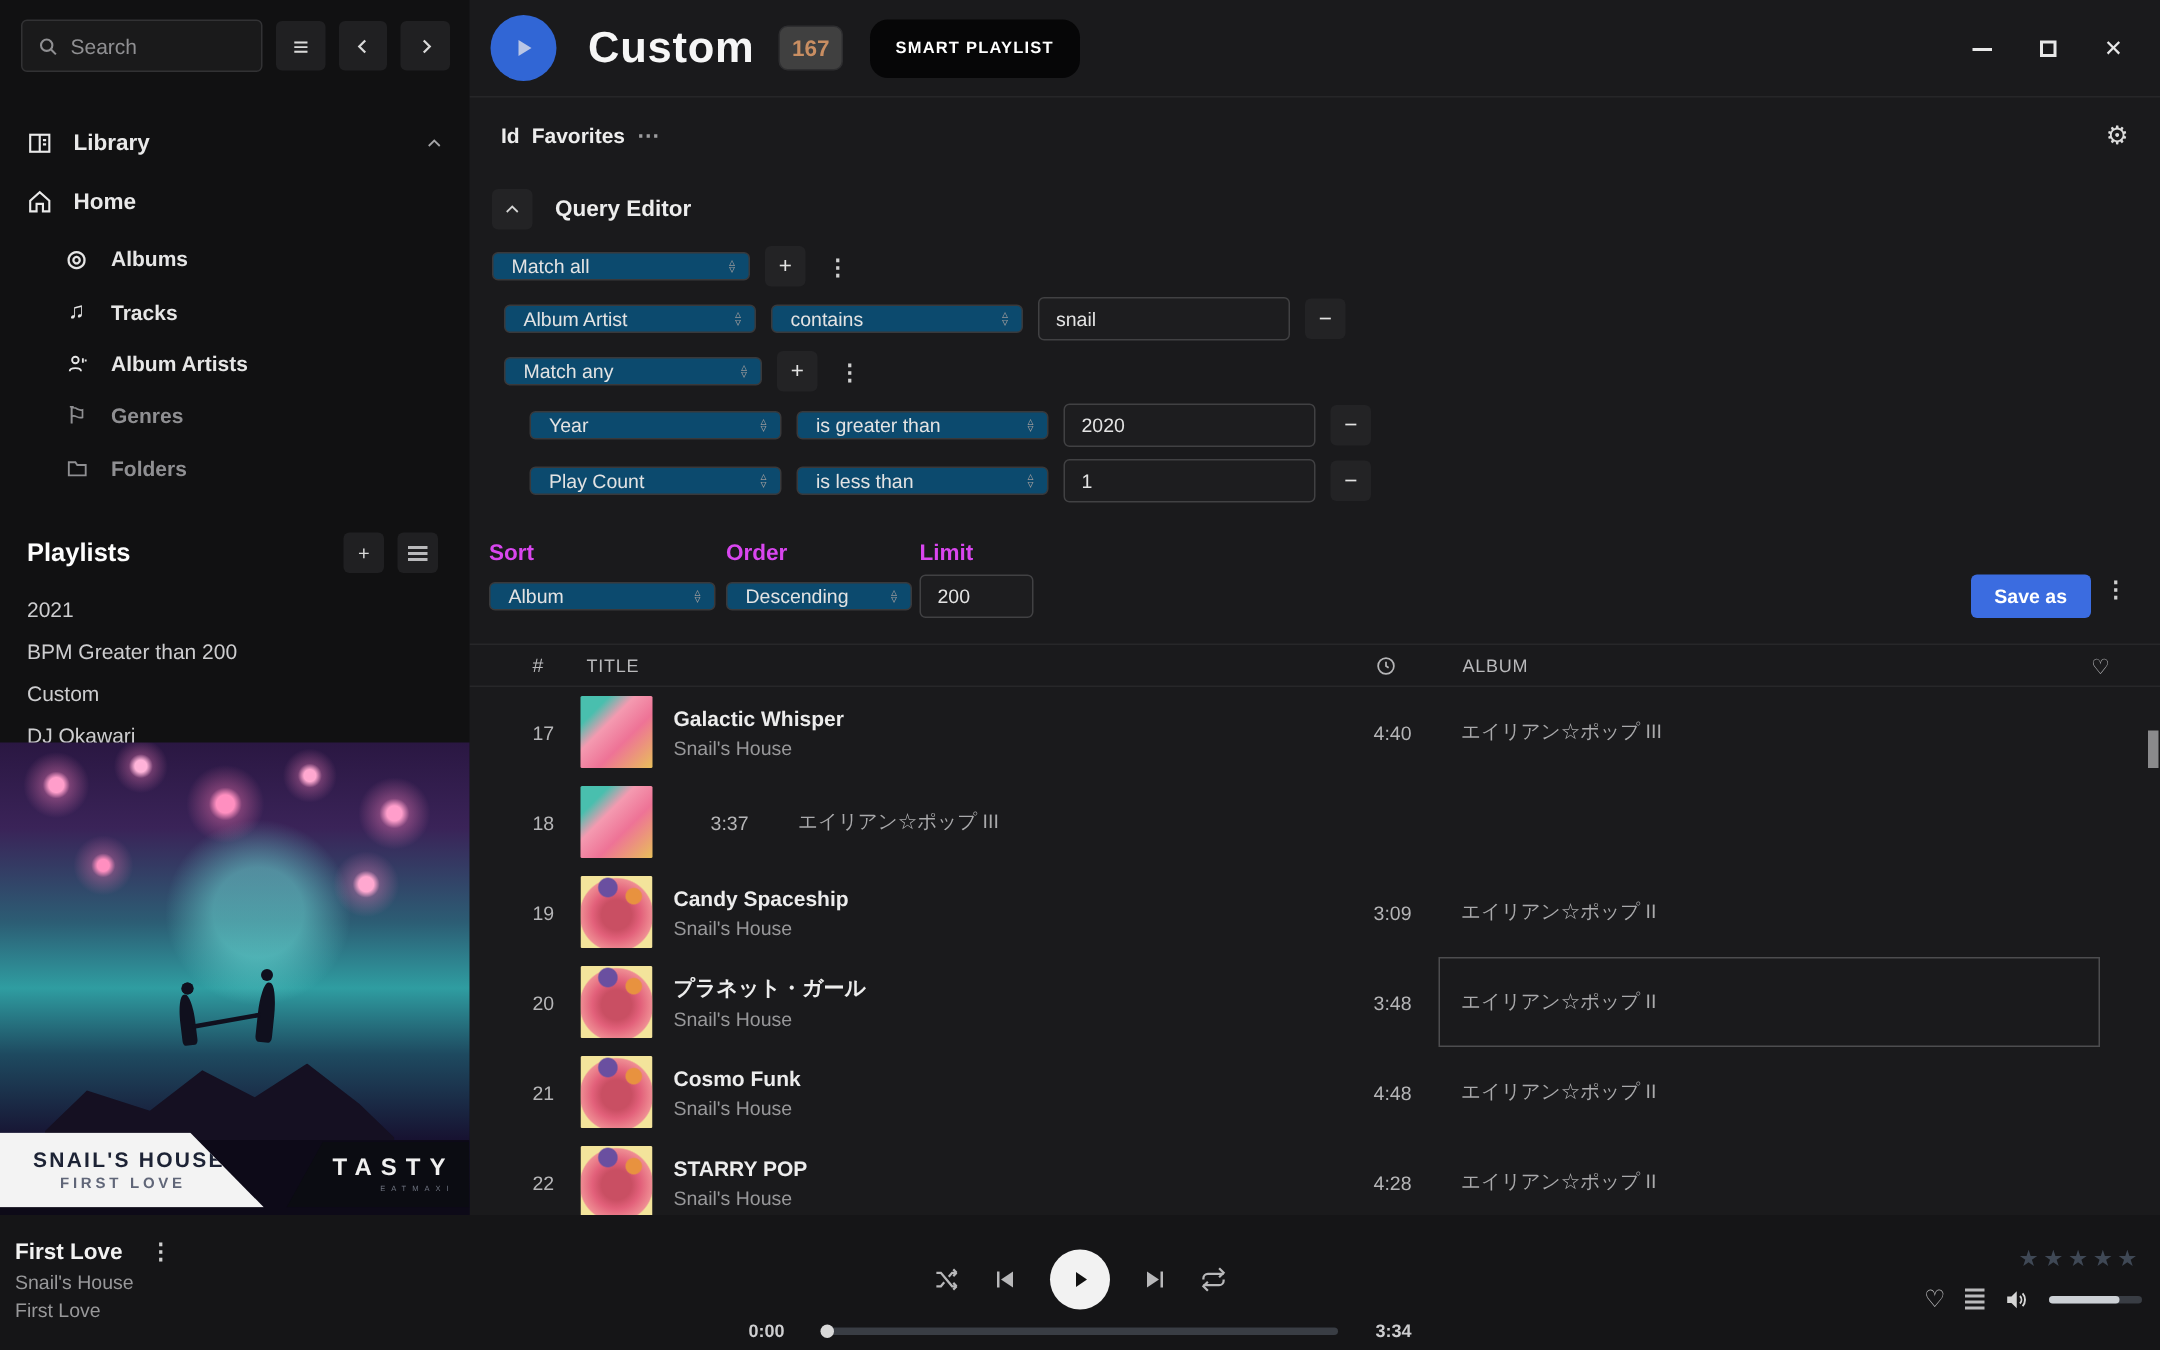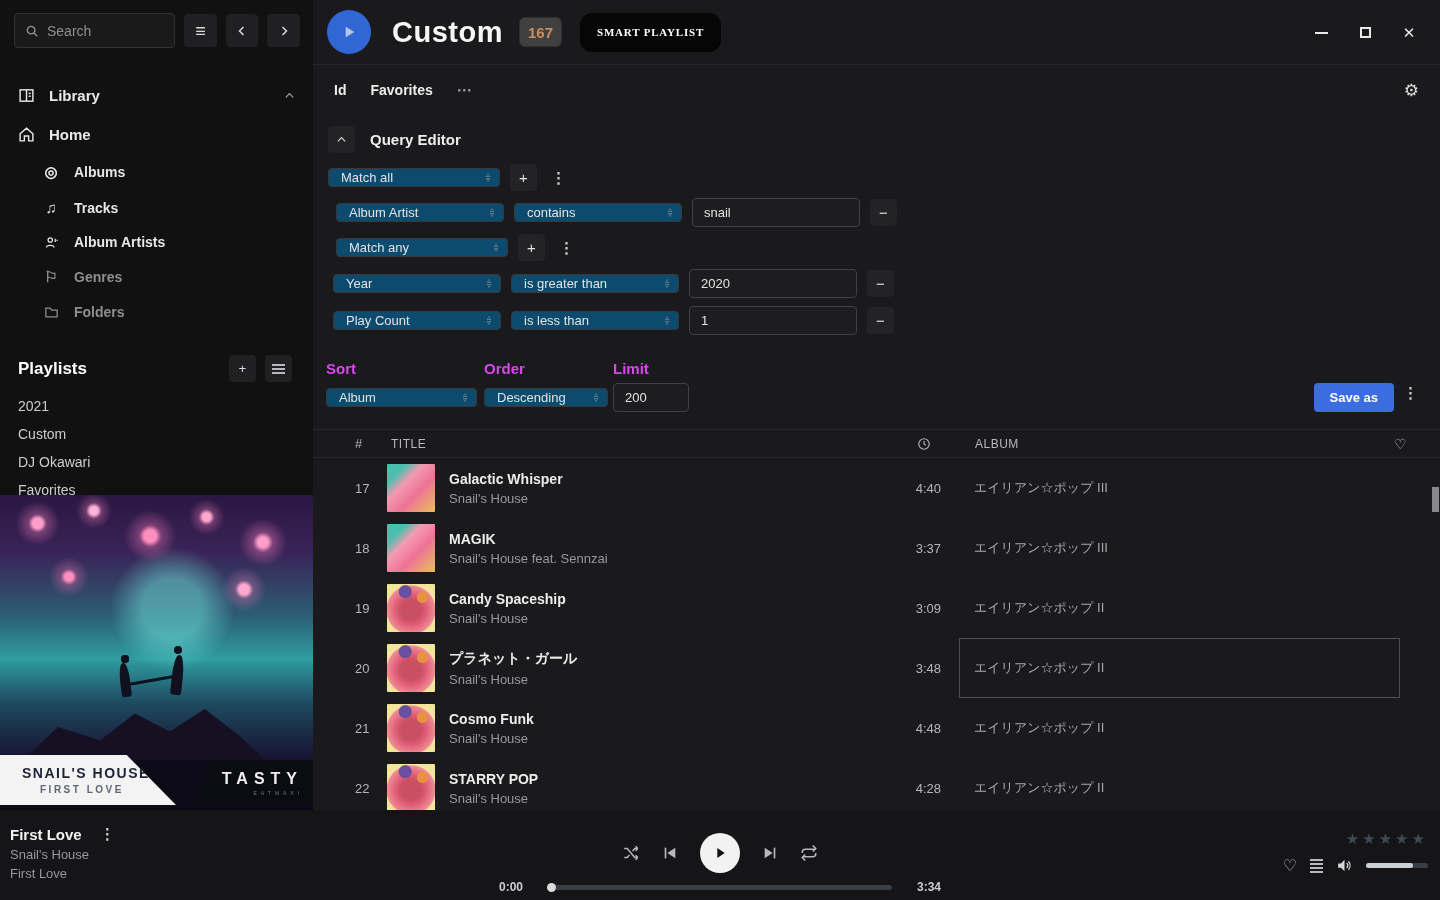--- a/index.html
+++ b/index.html
@@ -72,29 +72,29 @@
   
   .main { position:absolute; left:313px; top:0; width:1127px; height:810px; background:#1a1a1c; }
   .main-header { height:65px; display:flex; align-items:center; padding-left:14px; border-bottom:1px solid #262628; position:relative; }
   .play-circle { width:44px; height:44px; border-radius:50%; background:#3166d5; border:none; cursor:pointer;
                  display:flex; align-items:center; justify-content:center; }
   .page-title { font-size:29px; font-weight:800; color:#f6f6f6; margin-left:21px; letter-spacing:.5px; }
   .count-badge { margin-left:16px; min-width:39px; height:30px; background:#404040; border:1px solid #2e2e30;
                  border-radius:6px; display:flex; align-items:center; justify-content:center;
                  color:#c98e62; font-size:15px; font-weight:bold; padding:0 8px; }
   .type-pill { margin-left:18px; height:39px; background:#060607; border-radius:12px; color:#fff;
-               font-size:11px; font-weight:800; letter-spacing:.8px; display:flex; align-items:center; padding:0 17px;font-family:Liberation Serif, serif; }
+               font-size:11px; font-weight:800; letter-spacing:.8px; display:flex; align-items:center; padding:0 17px; }
   .win-controls { position:absolute; right:14px; top:0; height:65px; display:flex; align-items:center; gap:10px; }
   .win-btn { width:34px; height:34px; background:transparent; border:none; color:#e8e8e8; cursor:pointer;
              display:flex; align-items:center; justify-content:center; }
   .min-glyph { display:block; width:13px; height:2px; background:#e8e8e8; }
   .max-glyph { display:block; width:11px; height:11px; border:2px solid #e8e8e8; }
   .close-glyph { font-size:15px; color:#e8e8e8; line-height:1; }
 
-  .toolbar { height:50px; display:flex; align-items:center; padding-left:21px; gap:24px; position:relative; }
+  .toolbar { height:50px; display:flex; align-items:center; padding-left:21px; gap:8px; position:relative; }
   .tb-sort { color:#ededed; font-size:14px; font-weight:bold; background:none; border:none; cursor:pointer; font-family:inherit; }
   .tb-dots { color:#9d9d9f; font-size:15px; font-weight:bold; background:none; border:none; cursor:pointer; letter-spacing:1px; }
   .tb-gear { position:absolute; right:21px; font-size:17px; color:#dcdcdc; background:none; border:none; cursor:pointer; }
 
   .qe-header { display:flex; align-items:center; gap:15px; margin:11px 0 0 15px; }
   .collapse-btn { width:27px; height:27px; background:#232325; border:none; border-radius:4px; cursor:pointer;
                   display:flex; align-items:center; justify-content:center; }
   .qe-title { color:#ededed; font-size:15px; font-weight:600; }
 
   .select { display:flex; align-items:center; justify-content:space-between; background:#0c4a6e;
@@ -104,21 +104,21 @@
   .text-input { background:#1d1d1f; border:1px solid #414143; border-radius:4px; height:29px;
                 padding:0 11px; color:#e3e3e3; font-size:13px; outline:none; font-family:inherit; }
   .icon-btn { width:27px; height:27px; background:#232325; border:none; border-radius:4px; color:#e2e2e2;
               display:flex; align-items:center; justify-content:center; cursor:pointer; font-size:15px; }
   .dots-btn { background:none; border:none; color:#cfcfcf; font-size:15px; font-weight:bold; cursor:pointer; padding:0 4px; }
 
   .qe-row { display:flex; align-items:center; gap:10px; }
   .g1-match { margin:11px 0 0 15px; }
   .g1-rule  { margin:7px 0 0 23px; }
   .g2-match { margin:7px 0 0 23px; }
-  .g2-rule  { margin:8px 0 0 20px; }
+  .g2-rule  { margin:8px 0 0 40px; }
   .w-match { width:172px; } .w-field { width:168px; } .w-op { width:168px; } .w-val { width:168px; }
 
   .sortbar { position:relative; margin-top:25px; padding-left:13px; }
   .sb-labels { display:flex; color:#d946ef; font-size:15px; font-weight:600; }
   .sb-l-sort { width:158px; } .sb-l-order { width:129px; } .sb-l-limit { width:80px; }
   .sb-controls { display:flex; margin-top:6px; align-items:center; }
   .w-sort { width:151px; margin-right:7px; } .w-order { width:124px; margin-right:5px; } .w-limit { width:76px; }
   .saveas { position:absolute; right:46px; top:23px; height:29px; background:#3b6ce0; color:#fff;
             border:none; border-radius:4px; font-size:13px; font-weight:bold; padding:0 16px; cursor:pointer; font-family:inherit; }
   .sb-dots { position:absolute; right:18px; top:24px; }
@@ -269,20 +269,21 @@
         <button class="sq-btn">
             <span class="queue-glyph">
               <i></i>
               <i></i>
               <i></i>
             </span>
           </button>
       </div>
       <div style="height:10px"></div>
       <div class="pl-item">2021</div>
+      <div class="pl-item">BPM Greater than 200</div>
       <div class="pl-item">Custom</div>
       <div class="pl-item">DJ Okawari</div>
       <div class="pl-item">Favorites</div>
     </div>
 
     <div class="artwork">
       <div class="rock"></div>
       <div class="rock-base"></div>
       <div class="fig-head fig-head head-l fig-head"></div>
       <span class="fig-head head-l"></span>
@@ -475,24 +476,20 @@
             <span class="t-title">Galactic Whisper</span>
             <span class="t-artist">Snail's House</span>
           </span>
         <span class="t-dur">4:40</span>
         <span class="t-album">エイリアン☆ポップ III</span>
         <span class="t-end-pad"></span>
       </div>
       <div class="trow">
         <span class="t-num">18</span>
         <span class="t-art art-a"></span>
-        <span class="t-text">
-            <span class="t-title">MAGIK</span>
-            <span class="t-artist">Snail's House feat. Sennzai</span>
-          </span>
         <span class="t-dur">3:37</span>
         <span class="t-album">エイリアン☆ポップ III</span>
         <span class="t-end-pad"></span>
       </div>
       <div class="trow">
         <span class="t-num">19</span>
         <span class="t-art art-b"></span>
         <span class="t-text">
             <span class="t-title">Candy Spaceship</span>
             <span class="t-artist">Snail's House</span>

